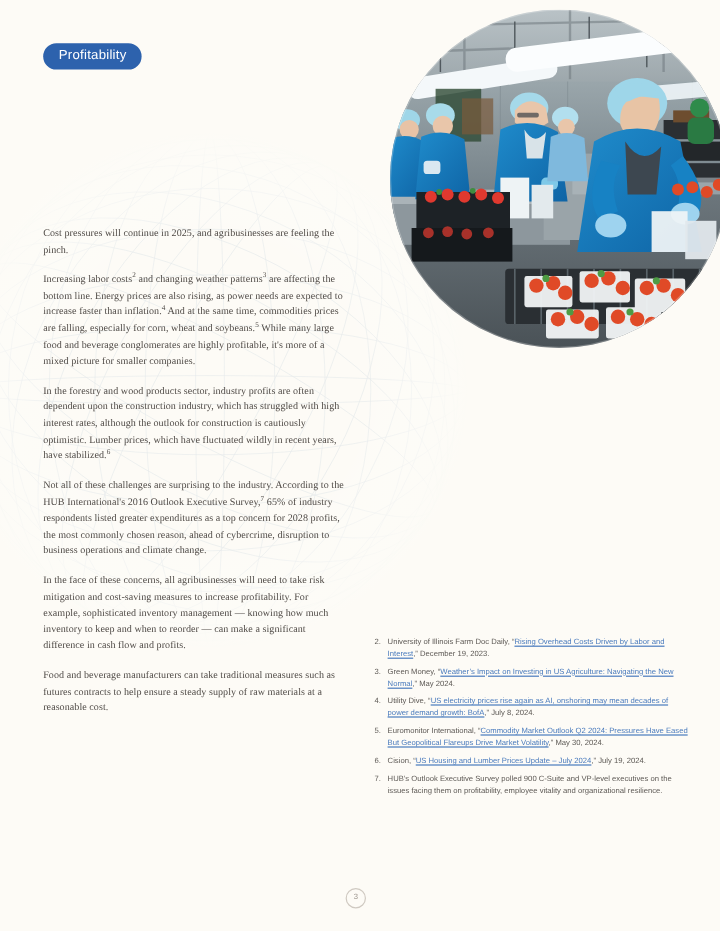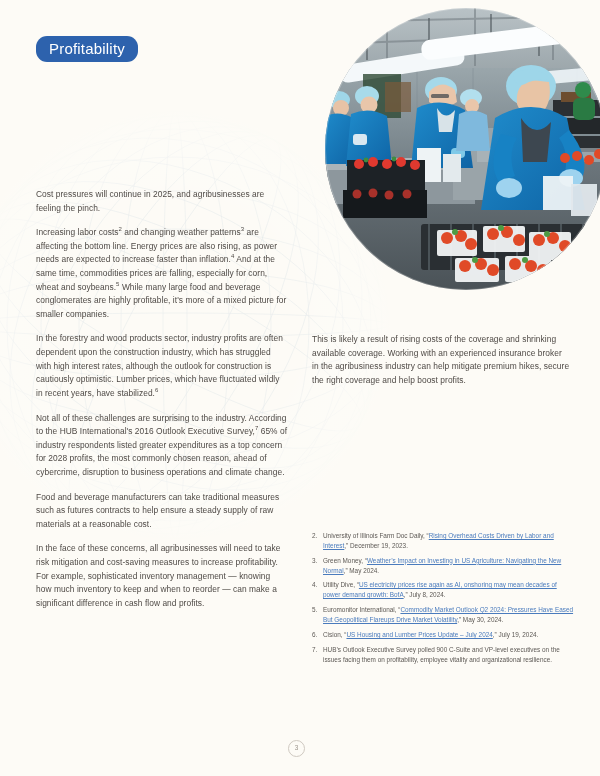--- a/index.html
+++ b/index.html
@@ -51,21 +51,21 @@
     height: 776px;
     padding: 0;
   }
 
   .tag {
     position: absolute;
     left: 36px;
     top: 36px;
     background: #2d62ad;
     color: #ffffff;
-    font-size: 15px;
+    font-size: 11px;
     letter-spacing: .2px;
     padding: 5px 13px 6px 13px;
     border-radius: 11px;
     display: inline-block;
     line-height: 1;
   }
 
   h1.headline {
     position: absolute;
     left: 34px;
@@ -78,20 +78,21 @@
     letter-spacing: -0.15px;
   }
 
   
   .col {
     position: absolute;
     font-size: 8.4px;
     line-height: 1.62;
     color: #4f4a46;
     letter-spacing: .05px;
+    font-family: Liberation Serif, serif;
   }
   .col-left  { left: 36px;  top: 188px; width: 252px; }
   .col-right { left: 312px; top: 333px; width: 258px; }
 
   .col p { margin: 0 0 11px 0; }
   .col p:last-child { margin-bottom: 0; }
 
   sup {
     font-size: 6px;
     vertical-align: super;
@@ -399,27 +400,26 @@
 
   <div class="col col-left">
     <p><span>Cost pressures will continue in 2025, and agribusinesses are feeling the pinch.</span></p>
 
     <p><span>Increasing labor costs</span><sup>2</sup><span> and changing weather patterns</span><sup>3</sup><span> are affecting the bottom line. Energy prices are also rising, as power needs are expected to increase faster than inflation.</span><sup>4</sup><span> And at the same time, commodities prices are falling, especially for corn, wheat and soybeans.</span><sup>5</sup><span> While many large food and beverage conglomerates are highly profitable, it's more of a mixed picture for smaller companies.</span></p>
 
     <p><span>In the forestry and wood products sector, industry profits are often dependent upon the construction industry, which has struggled with high interest rates, although the outlook for construction is cautiously optimistic. Lumber prices, which have fluctuated wildly in recent years, have stabilized.</span><sup>6</sup></p>
 
     <p><span>Not all of these challenges are surprising to the industry. According to the HUB International's 2016 Outlook Executive Survey,</span><sup>7</sup><span> 65% of industry respondents listed greater expenditures as a top concern for 2028 profits, the most commonly chosen reason, ahead of cybercrime, disruption to business operations and climate change.</span></p>
 
+    <p><span>In the face of these concerns, all agribusinesses will need to take risk mitigation and cost-saving measures to increase profitability. For example, sophisticated inventory management — knowing how much inventory to keep and when to reorder — can make a significant difference in cash flow and profits.</span></p>
+
     <p><span>Food and beverage manufacturers can take traditional measures such as futures contracts to help ensure a steady supply of raw materials at a reasonable cost.</span></p>
-
-    <p><span>In the face of these concerns, all agribusinesses will need to take risk mitigation and cost-saving measures to increase profitability. For example, sophisticated inventory management — knowing how much inventory to keep and when to reorder — can make a significant difference in cash flow and profits.</span></p>
   </div>
 
   <div class="col col-right">
-    <p>This is likely a result of rising costs of the coverage and shrinking available coverage. Working with an experienced insurance broker in the agribusiness industry can help mitigate premium hikes, secure the right coverage and help boost profits.</p>
   </div>
 
   <div class="footnotes">
     <div class="fn">
       <span class="fn-num">2.</span>
       <span class="fn-body"><span>University of Illinois Farm Doc Daily, “</span><a class="fn-link" href="#">Rising Overhead Costs Driven by Labor and Interest</a><span>,” December 19, 2023.</span></span>
     </div>
     <div class="fn">
       <span class="fn-num">3.</span>
       <span class="fn-body"><span>Green Money, “</span><a class="fn-link" href="#">Weather’s Impact on Investing in US Agriculture: Navigating the New Normal</a><span>,” May 2024.</span></span>

